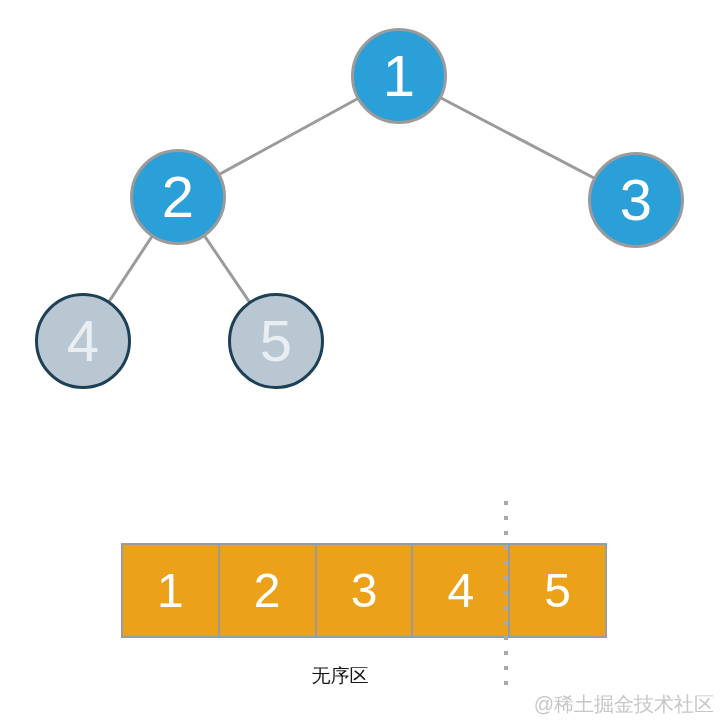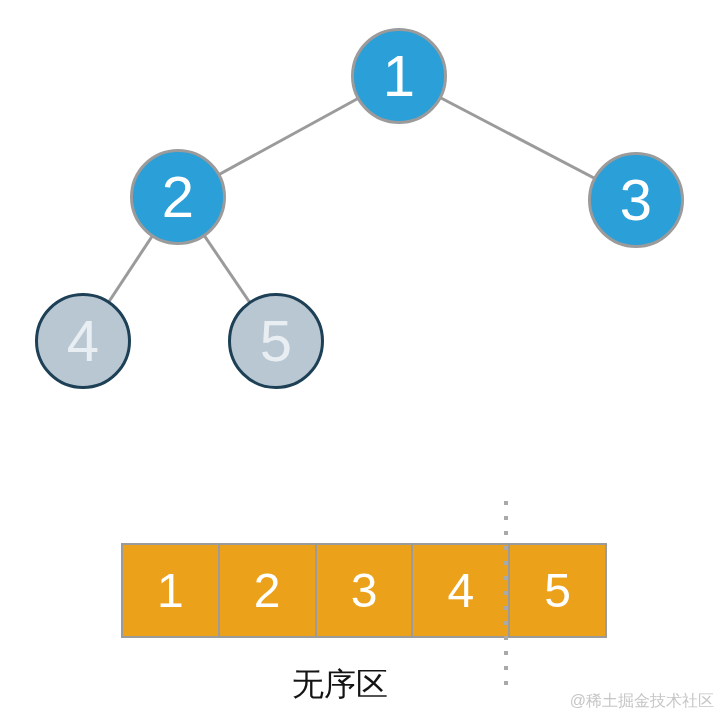--- a/index.html
+++ b/index.html
@@ -97,34 +97,34 @@
     );
     z-index: 3;
   }
 
   
   .region-label {
     position: absolute;
     top: 663px;
     width: 160px;
     text-align: center;
-    font-size: 32px;
+    font-size: 19px;
     color: #141414;
     z-index: 2;
     white-space: nowrap;
   }
   .region-label.unsorted { left: 260px; }
   .region-label.sorted   { left: 498px; }
 
   
   .watermark {
     position: absolute;
     right: 14px;
     top: 691px;
-    font-size: 16px;
+    font-size: 20px;
     color: var(--watermark-color, #c6c6c6);
     z-index: 4;
     white-space: nowrap;
   }
 </style>
 </head>
 <body>
 
 <div class="canvas">
 

